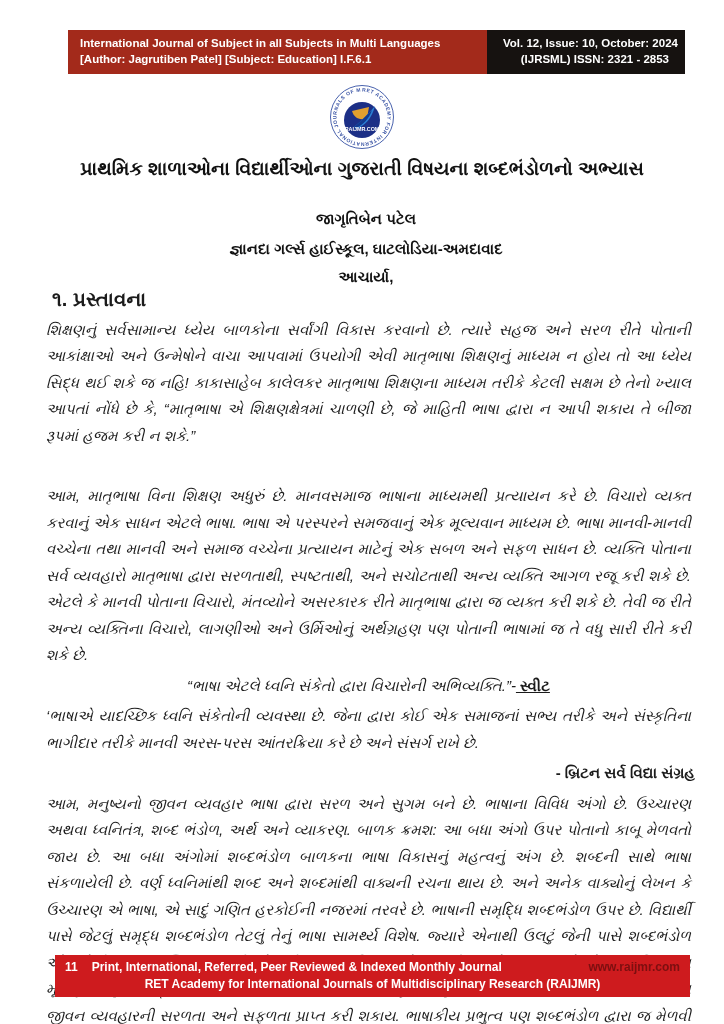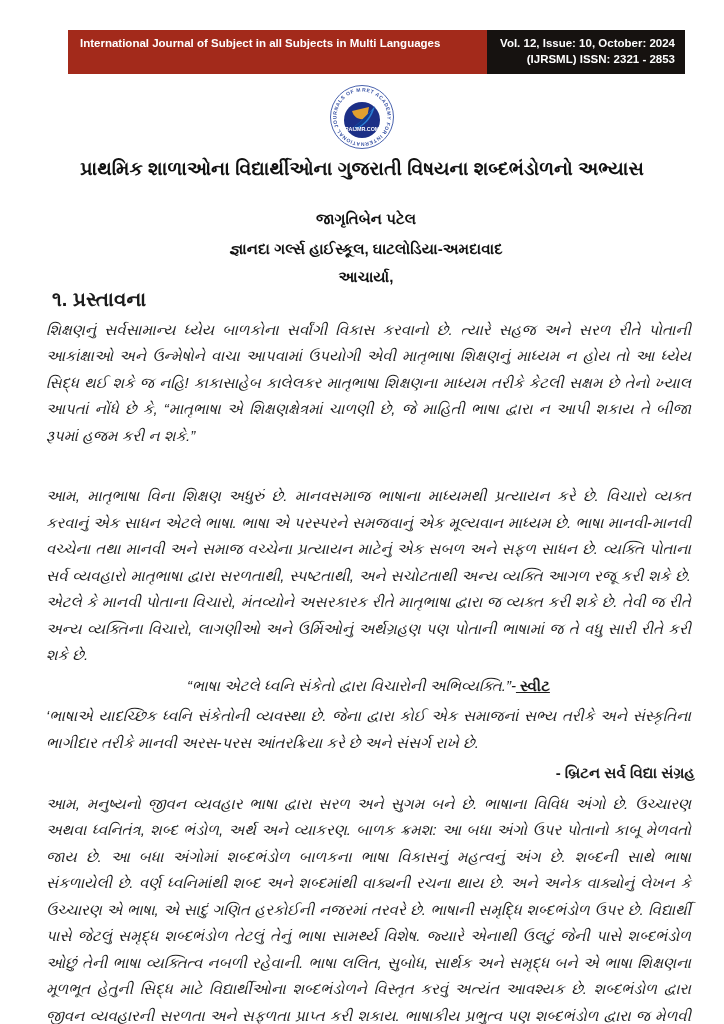--- a/index.html
+++ b/index.html
@@ -12,21 +12,21 @@
 
   
   .hdr{position:absolute;top:30px;left:68px;width:617px;height:44px;display:flex;}
   .hdr-left{
     background:var(--header-red,#A32A1B);flex:1;color:#fff;
     padding:5px 12px;box-sizing:border-box;
     font-size:11.5px;font-weight:bold;line-height:16px;white-space:nowrap;
   }
   .hdr-right{
     background:var(--header-black,#161210);width:198px;color:#fff;
-    padding:5px 10px;box-sizing:border-box;text-align:right;
+    padding:5px 16px;box-sizing:border-box;text-align:right;
     font-size:11.5px;font-weight:bold;line-height:16px;white-space:nowrap;
   }
 
   
   .logo{position:absolute;top:84px;left:50%;transform:translateX(-50%);width:66px;height:66px;}
 
   
   .title{
     position:absolute;top:158px;left:30px;right:30px;text-align:center;
     font-size:19px;font-weight:bold;color:#111;
@@ -60,20 +60,21 @@
   .ftr-row2{text-align:center;line-height:17px;}
 </style>
 </head>
 <body>
 
 <div class="page">
 
   <div class="hdr">
     <div class="hdr-left">
       <div>International Journal of Subject in all Subjects in Multi Languages</div>
+      <div>[Author: Jagrutiben Patel] [Subject: Education] I.F.6.1</div>
     </div>
     <div class="hdr-right">
       <div>Vol. 12, Issue: 10, October: 2024</div>
       <div>(IJRSML) ISSN: 2321 - 2853</div>
     </div>
   </div>
 
   <div class="logo">
     <svg width="66" height="66" viewBox="0 0 66 66">
       <circle cx="33" cy="33" r="31.5" fill="#ffffff" stroke="#4a63ae" stroke-width="1"></circle>
@@ -103,14 +104,24 @@
     <div class="sec-head">૧. પ્રસ્તાવના</div>
     <p class="para">શિક્ષણનું સર્વસામાન્ય ધ્યેય બાળકોના સર્વાંગી વિકાસ કરવાનો છે. ત્યારે સહજ અને સરળ રીતે પોતાની આકાંક્ષાઓ અને ઉન્મેષોને વાચા આપવામાં ઉપયોગી એવી માતૃભાષા શિક્ષણનું માધ્યમ ન હોય તો આ ધ્યેય સિદ્ધ થઈ શકે જ નહિ! કાકાસાહેબ કાલેલકર માતૃભાષા શિક્ષણના માધ્યમ તરીકે કેટલી સક્ષમ છે તેનો ખ્યાલ આપતાં નોંધે છે કે, “માતૃભાષા એ શિક્ષણક્ષેત્રમાં ચાળણી છે, જે માહિતી ભાષા દ્વારા ન આપી શકાય તે બીજા રૂપમાં હજમ કરી ન શકે.”</p>
     <div class="gap"></div>
     <p class="para">આમ, માતૃભાષા વિના શિક્ષણ અધુરું છે. માનવસમાજ ભાષાના માધ્યમથી પ્રત્યાયન કરે છે. વિચારો વ્યક્ત કરવાનું એક સાધન એટલે ભાષા. ભાષા એ પરસ્પરને સમજવાનું એક મૂલ્યવાન માધ્યમ છે. ભાષા માનવી-માનવી વચ્ચેના તથા માનવી અને સમાજ વચ્ચેના પ્રત્યાયન માટેનું એક સબળ અને સફળ સાધન છે. વ્યક્તિ પોતાના સર્વ વ્યવહારો માતૃભાષા દ્વારા સરળતાથી, સ્પષ્ટતાથી, અને સચોટતાથી અન્ય વ્યક્તિ આગળ રજૂ કરી શકે છે. એટલે કે માનવી પોતાના વિચારો, મંતવ્યોને અસરકારક રીતે માતૃભાષા દ્વારા જ વ્યક્ત કરી શકે છે. તેવી જ રીતે અન્ય વ્યક્તિના વિચારો, લાગણીઓ અને ઉર્મિઓનું અર્થગ્રહણ પણ પોતાની ભાષામાં જ તે વધુ સારી રીતે કરી શકે છે.</p>
     <div class="quote-center"><span>“ભાષા એટલે ધ્વનિ સંકેતો દ્વારા વિચારોની અભિવ્યક્તિ.”-</span><b> સ્વીટ</b></div>
     <p class="para">‘ભાષાએ યાદચ્છિક ધ્વનિ સંકેતોની વ્યવસ્થા છે. જેના દ્વારા કોઈ એક સમાજનાં સભ્ય તરીકે અને સંસ્કૃતિના ભાગીદાર તરીકે માનવી અરસ-પરસ આંતરક્રિયા કરે છે અને સંસર્ગ રાખે છે.</p>
     <div class="attrib-right">- બ્રિટન સર્વ વિદ્યા સંગ્રહ</div>
     <p class="para">આમ, મનુષ્યનો જીવન વ્યવહાર ભાષા દ્વારા સરળ અને સુગમ બને છે. ભાષાના વિવિધ અંગો છે. ઉચ્ચારણ અથવા ધ્વનિતંત્ર, શબ્દ ભંડોળ, અર્થ અને વ્યાકરણ. બાળક ક્રમશ: આ બધા અંગો ઉપર પોતાનો કાબૂ મેળવતો જાય છે. આ બધા અંગોમાં શબ્દભંડોળ બાળકના ભાષા વિકાસનું મહત્વનું અંગ છે. શબ્દની સાથે ભાષા સંકળાયેલી છે. વર્ણ ધ્વનિમાંથી શબ્દ અને શબ્દમાંથી વાક્યની રચના થાય છે. અને અનેક વાક્યોનું લેખન કે ઉચ્ચારણ એ ભાષા, એ સાદું ગણિત હરકોઈની નજરમાં તરવરે છે. ભાષાની સમૃદ્ધિ શબ્દભંડોળ ઉપર છે. વિદ્યાર્થી પાસે જેટલું સમૃદ્ધ શબ્દભંડોળ તેટલું તેનું ભાષા સામર્થ્ય વિશેષ. જ્યારે એનાથી ઉલટું જેની પાસે શબ્દભંડોળ ઓછું તેની ભાષા વ્યક્તિત્વ નબળી રહેવાની. ભાષા લલિત, સુબોધ, સાર્થક અને સમૃદ્ધ બને એ ભાષા શિક્ષણના મૂળભૂત હેતુની સિદ્ધ માટે વિદ્યાર્થીઓના શબ્દભંડોળને વિસ્તૃત કરવું અત્યંત આવશ્યક છે. શબ્દભંડોળ દ્વારા જીવન વ્યવહારની સરળતા અને સફળતા પ્રાપ્ત કરી શકાય. ભાષાકીય પ્રભુત્વ પણ શબ્દભંડોળ દ્વારા જ મેળવી શકાય. પણ હજુ આપણા વિદ્યાર્થીઓમાં ભાષાના વિવિધ કૌશલ્યો સંતોષપ્રદ રીતે શીખવી શક્યા નથી.</p>
   </div>
 
+  <div class="ftr">
+    <div class="ftr-row1">
+      <div class="ftr-left">
+        <span class="ftr-pagenum">11</span>
+        <span>Print, International, Referred, Peer Reviewed &amp; Indexed Monthly Journal</span>
+      </div>
+      <span class="ftr-site">www.raijmr.com</span>
+    </div>
+    <div class="ftr-row2">RET Academy for International Journals of Multidisciplinary Research (RAIJMR)</div>
+  </div>
 
 </div>
 
 </body></html>

